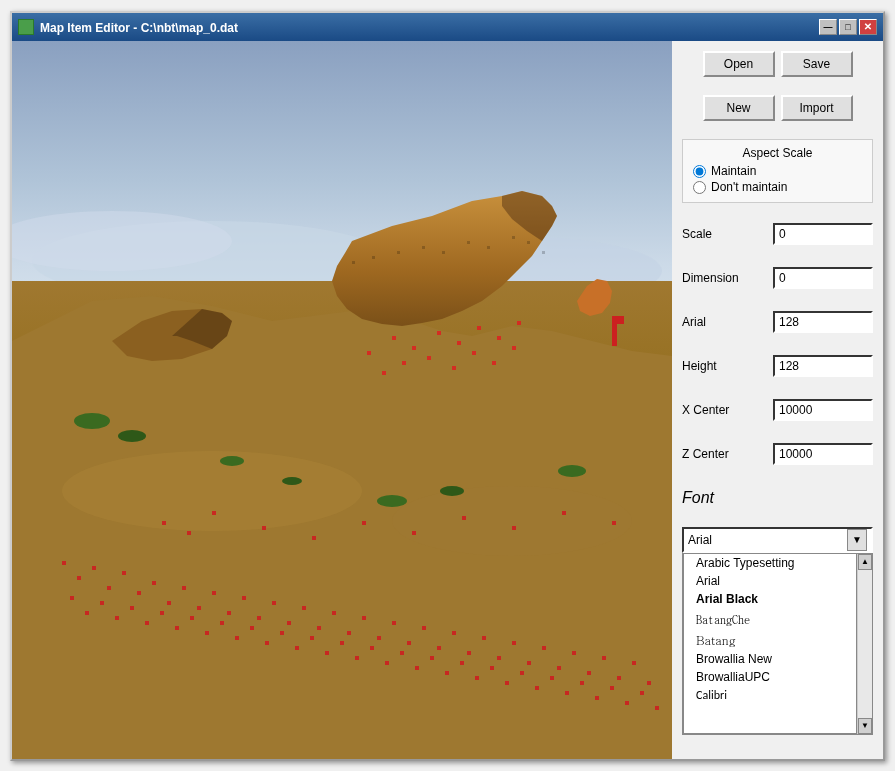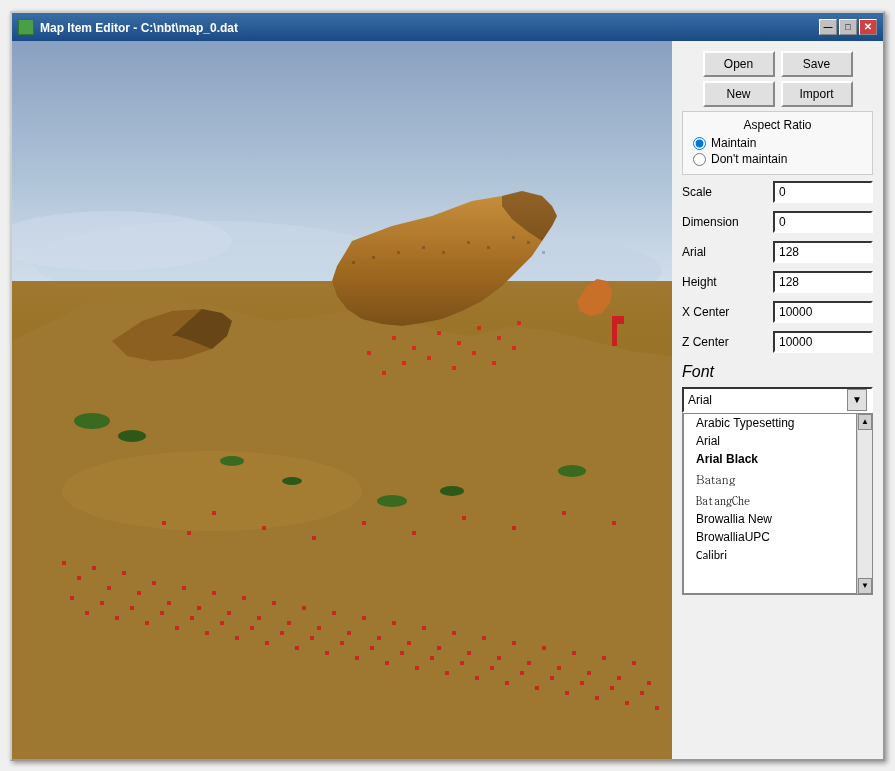--- a/index.html
+++ b/index.html
@@ -93,21 +93,21 @@
       overflow: hidden;
       position: relative;
       background: #555;
     }
 
     .right-panel {
       flex: 1;
       padding: 10px;
       display: flex;
       flex-direction: column;
-      gap: 4px;
+      gap: 18px;
       background: #f0f0f0;
     }
 
     .btn-row {
       display: flex;
       gap: 6px;
       justify-content: center;
     }
 
     .win-btn {
@@ -456,21 +456,21 @@
         <button class="win-btn">Open</button>
         <button class="win-btn">Save</button>
       </div>
 
       <div class="btn-row">
         <button class="win-btn">New</button>
         <button class="win-btn">Import</button>
       </div>
 
       <div class="aspect-ratio-group">
-        <div class="aspect-ratio-title">Aspect Ratio</div>
+        <div class="aspect-ratio-title">Aspect Scale</div>
         <div class="radio-row">
           <input type="radio" class="radio-input" name="aspect" checked="" style="">
           <span>Maintain</span>
         </div>
         <div class="radio-row">
           <input type="radio" class="radio-input" name="aspect" style="">
           <span>Don't maintain</span>
         </div>
       </div>
 
@@ -510,22 +510,22 @@
       <div class="font-select-container">
         <div class="font-dropdown">
           <span>Arial</span>
           <div class="font-dropdown-arrow">▼</div>
         </div>
         <div class="font-list-wrapper">
           <div class="font-list" id="font-list-container">
               <div class="font-list-item" style="font-family: &quot;Arabic Typesetting&quot;, Arial, sans-serif;">Arabic Typesetting</div>
               <div class="font-list-item" style="font-family: Arial, Arial, sans-serif;">Arial</div>
               <div class="font-list-item bold-item" style="font-weight: bold; font-family: &quot;Arial Black&quot;, Arial, sans-serif;">Arial Black</div>
+              <div class="font-list-item" style="font-family: BatangChe, Arial, sans-serif;">BatangChe</div>
               <div class="font-list-item" style="font-family: Batang, Arial, sans-serif;">Batang</div>
-              <div class="font-list-item" style="font-family: BatangChe, Arial, sans-serif;">BatangChe</div>
               <div class="font-list-item" style="font-family: &quot;Browallia New&quot;, Arial, sans-serif;">Browallia New</div>
               <div class="font-list-item" style="font-family: BrowalliaUPC, Arial, sans-serif;">BrowalliaUPC</div>
               <div class="font-list-item" style="font-family: Calibri, Arial, sans-serif;">Calibri</div>
             </div>
           <div style="width:16px; background:#e8e8e8; border-left:1px solid #ccc; display:flex; flex-direction:column; justify-content:space-between;">
             <div style="width:14px; height:16px; background:#d0d0d0; border:1px solid #888; display:flex; align-items:center; justify-content:center; font-size:8px; cursor:pointer;">▲</div>
             <div style="width:14px; height:16px; background:#d0d0d0; border:1px solid #888; display:flex; align-items:center; justify-content:center; font-size:8px; cursor:pointer;">▼</div>
           </div>
         </div>
       </div>

